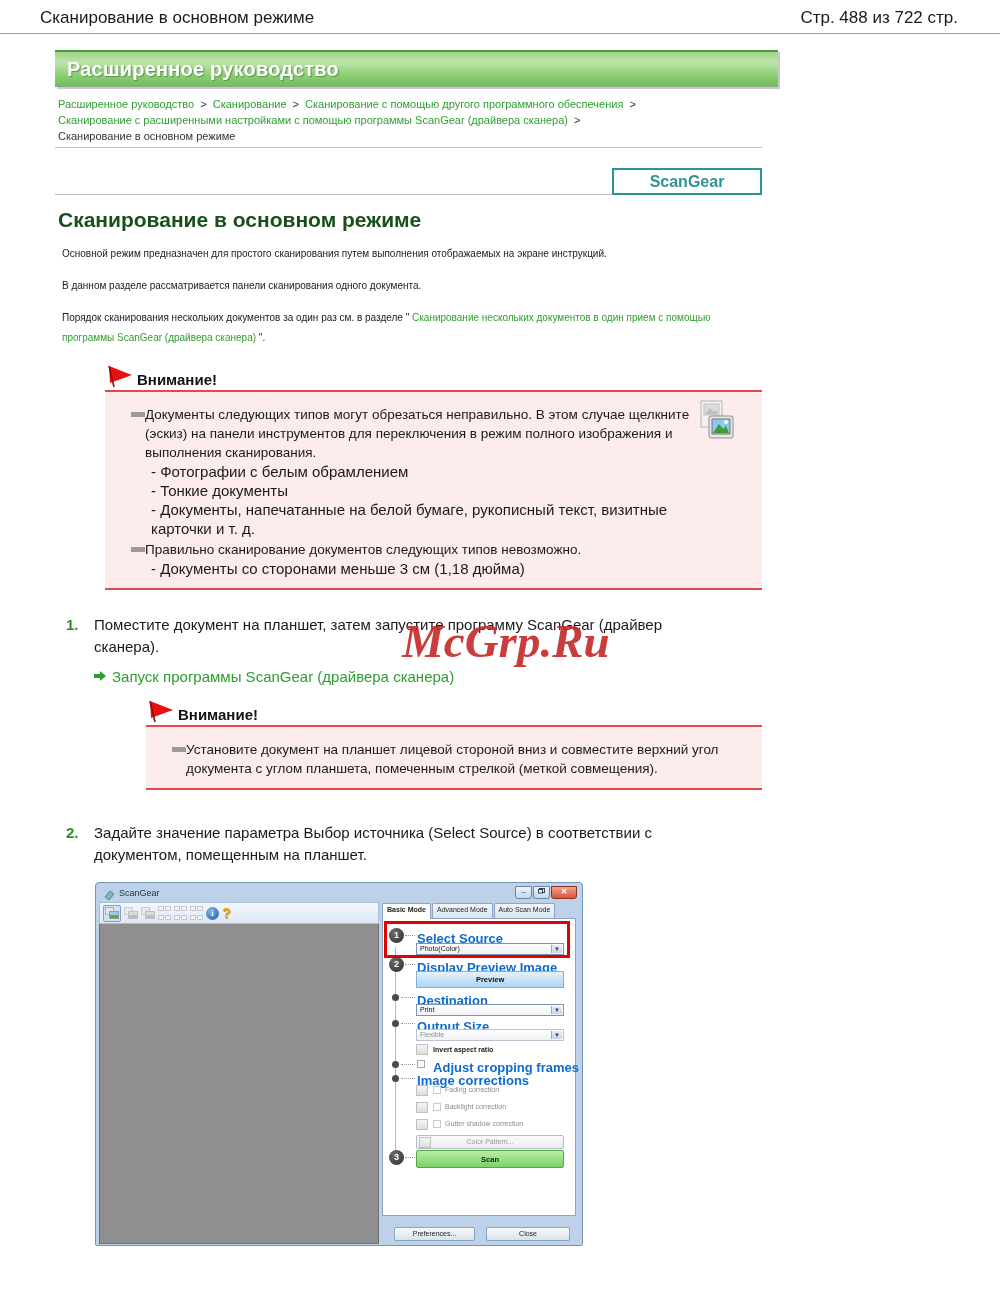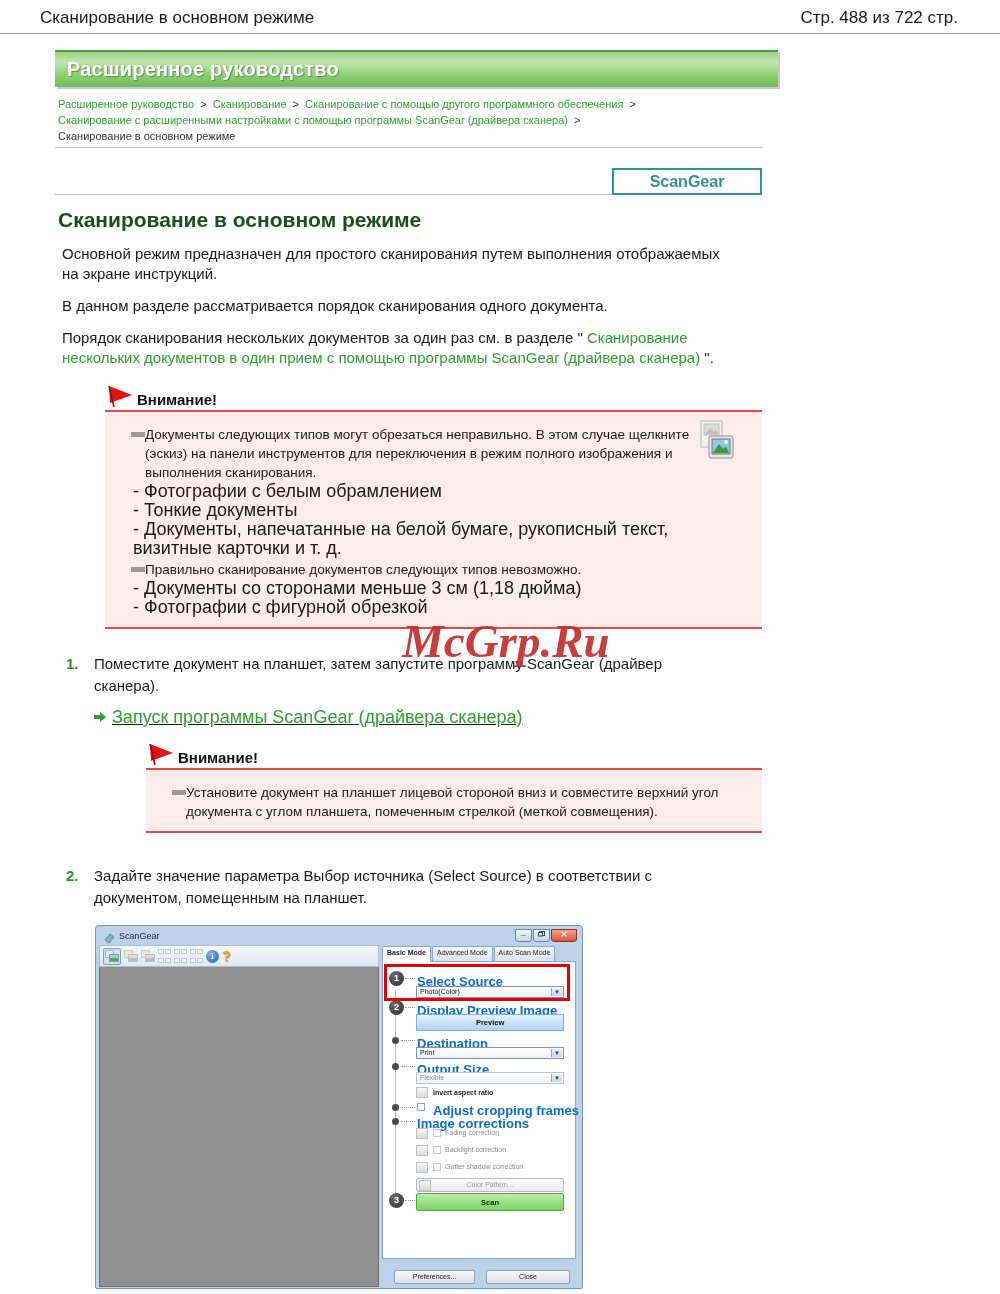--- a/index.html
+++ b/index.html
@@ -39,44 +39,44 @@
   
   .badge-row { position:relative; margin-left:55px; width:707px; height:47px; border-bottom:1px solid #bdbdbd; }
   .scangear-badge {
     position:absolute; right:0; bottom:-1px; width:150px; height:27px;
     border:2px solid #2f9494; background:#fff; color:#2f9494;
     font-size:16px; font-weight:bold; text-align:center; line-height:23px;
   }
 
   
   h1.heading { margin:13px 0 0 58px; color:#17501a; font-size:21px; font-weight:bold; }
-  .para { margin:12px 0 0 62px; width:660px; font-size:15px; line-height:20px; }
+  .para { margin:12px 0 0 62px; width:660px; font-size:10px; line-height:20px; }
 
   
   .warning { margin-left:57px; width:705px;padding-left:48px; }
   .warning.w1 { margin-top:16px; }
   .warn-head { display:flex; align-items:flex-end; height:24px; }
   .flag-icon { width:30px; height:24px; display:inline-block; }
   .warn-title { font-size:15px; font-weight:bold; color:#111; margin-left:2px; }
   .warn-topline { height:2px; background:#e14b4b; margin-top:2px; }
   .warn-botline { height:2px; background:#e14b4b; }
   .warn-box { background:#fdecec; padding:11px 40px 10px 26px; position:relative; }
   .warn-item { display:flex; font-size:13.5px; line-height:19px; margin-top:2px; }
   .warn-item .sq { flex:0 0 14px; margin-top:7px; width:5px; height:5px; background:#9a9a9a; }
   .warn-item .txt { width:600px; }
-  .warn-sub { margin-left:2px; font-size:18px; line-height:19px; }
+  .warn-sub { margin-left:20px; font-size:15px; line-height:19px; }
   .thumb-icon { position:absolute; top:8px; right:28px; width:36px; height:40px; }
 
   
   .step { display:flex; margin-left:66px; }
   .step .num { flex:0 0 28px; color:#2f8f2f; font-size:15px; font-weight:bold; line-height:22px; }
   .step .stxt { width:605px; font-size:15px; line-height:22px; }
   .step1 { margin-top:24px; }
   .step2 { margin-top:32px; }
-  .link-row { margin:10px 0 0 94px; display:flex; align-items:flex-start; font-size:18px;text-decoration:underline; }
+  .link-row { margin:10px 0 0 94px; display:flex; align-items:flex-start; font-size:15px; }
   .link-row .arrow { margin-right:5px; display:inline-block; }
   .warning.w2 { margin:14px 0 0 98px; width:664px; }
   .warning.w2 .warn-item .txt { width:560px; }
 
   
   .watermark {
     position:absolute; left:402px; top:614px; z-index:5;
     font-family:"Liberation Serif","DejaVu Serif",serif; font-style:italic; font-weight:bold;
     font-size:47px; color:rgba(197,44,44,.92); pointer-events:none; white-space:nowrap;
   }
@@ -173,21 +173,21 @@
   <span>Сканирование в основном режиме</span>
 </div>
 <div class="rule rule1"></div>
 
 <div class="badge-row">
   <div class="scangear-badge">ScanGear</div>
 </div>
 
 <h1 class="heading">Сканирование в основном режиме</h1>
 <p class="para">Основной режим предназначен для простого сканирования путем выполнения отображаемых на экране инструкций.</p>
-<p class="para">В данном разделе рассматривается порядок сканирования одного документа.</p>
+<p class="para">В данном разделе рассматривается панели сканирования одного документа.</p>
 <p class="para"><span>Порядок сканирования нескольких документов за один раз см. в разделе " </span><a class="green-link">Сканирование нескольких документов в один прием с помощью программы ScanGear (драйвера сканера)</a><span> ".</span></p>
 
 <section class="warning w1">
   <div class="warn-head">
     <span class="flag-icon">
       <svg width="30" height="24" viewBox="0 0 30 24">
         <path d="M4 2 L27 11 L5 19 Z" fill="#e81111"></path>
         <line x1="4" y1="2" x2="9" y2="23" stroke="#8a1111" stroke-width="1.6"></line>
       </svg>
     </span>
@@ -211,21 +211,20 @@
       <span class="txt">Документы следующих типов могут обрезаться неправильно. В этом случае щелкните (эскиз) на панели инструментов для переключения в режим полного изображения и выполнения сканирования.</span>
     </div>
     <div class="warn-sub">- Фотографии с белым обрамлением</div>
     <div class="warn-sub">- Тонкие документы</div>
     <div class="warn-sub">- Документы, напечатанные на белой бумаге, рукописный текст, визитные карточки и т. д.</div>
     <div class="warn-item">
       <span class="sq"></span>
       <span class="txt">Правильно сканирование документов следующих типов невозможно.</span>
     </div>
     <div class="warn-sub">- Документы со сторонами меньше 3 см (1,18 дюйма)</div>
-    <div class="warn-sub">- Фотографии с фигурной обрезкой</div>
   </div>
   <div class="warn-botline"></div>
 </section>
 
 <div class="step step1">
   <span class="num">1.</span>
   <span class="stxt">Поместите документ на планшет, затем запустите программу ScanGear (драйвер сканера).</span>
 </div>
 <div class="link-row">
   <span class="arrow">

